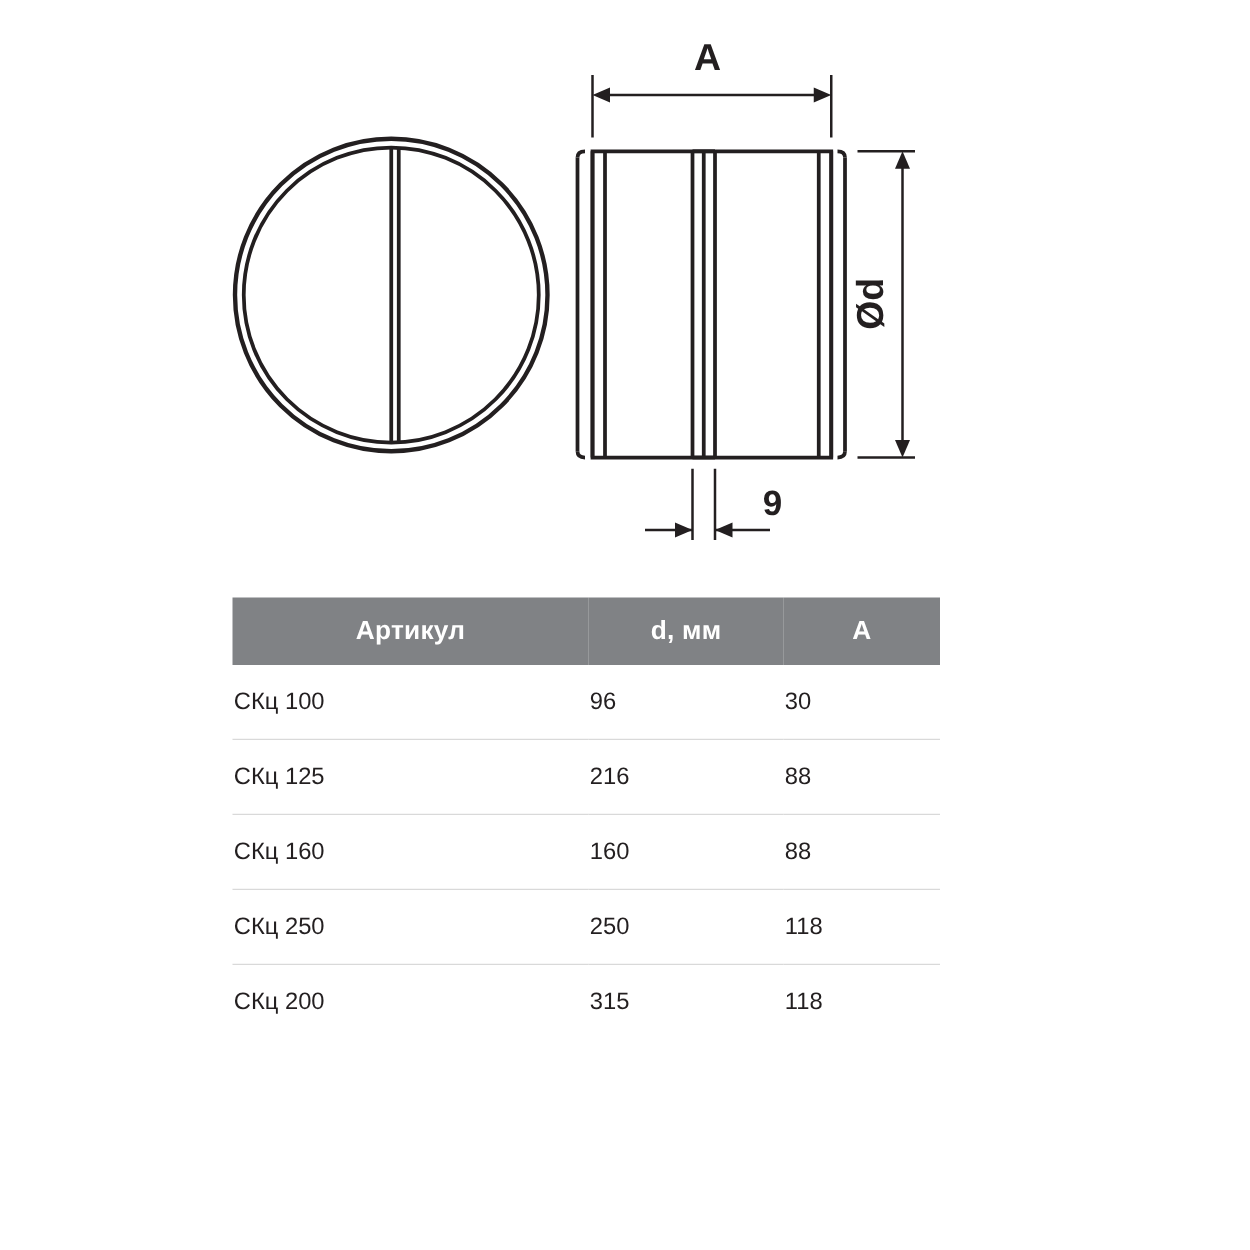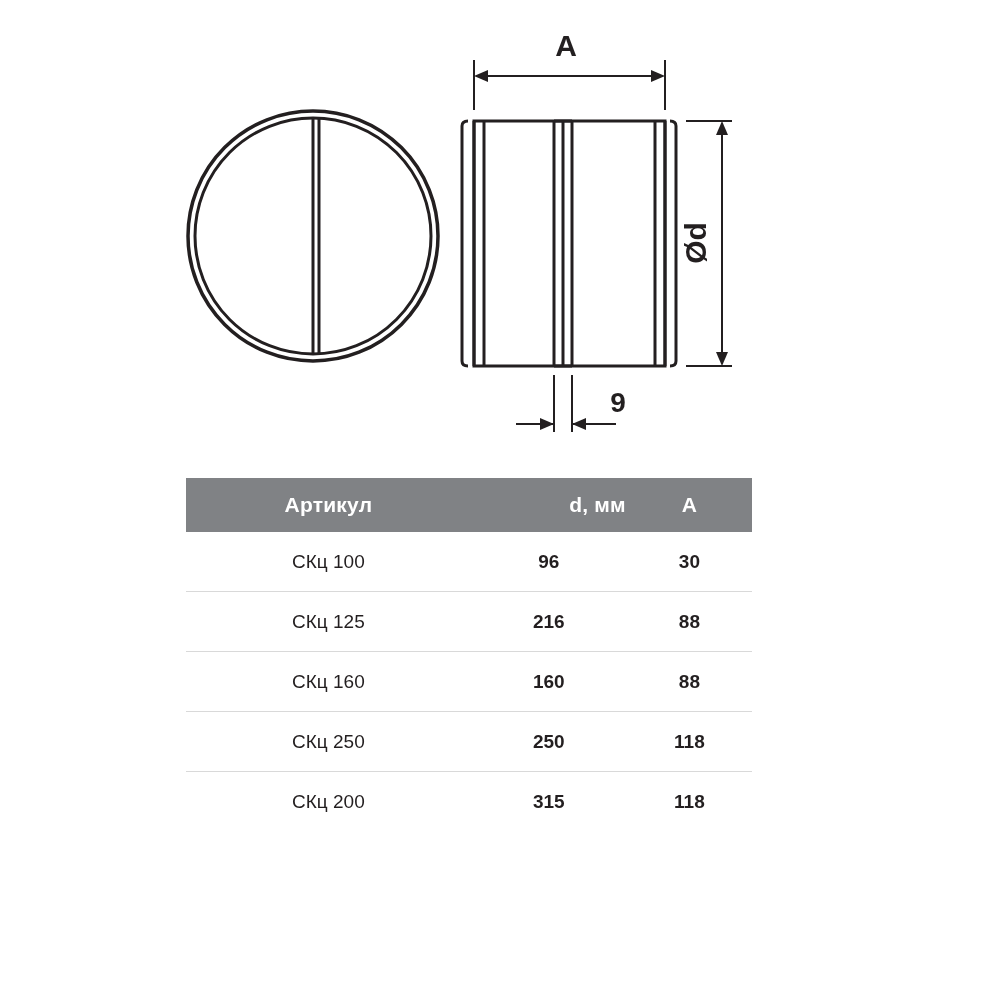--- a/index.html
+++ b/index.html
@@ -42,40 +42,39 @@
     background: #808285;
     color: #ffffff;
     font-size: 21px;
     font-weight: bold;
     height: 52px;
     text-align: center;
     vertical-align: middle;
     letter-spacing: 0.2px;
   }
   table.spec thead th.col-art { width: 50.5%; }
-  table.spec thead th.col-d   { width: 27.5%; text-align: right; }
+  table.spec thead th.col-d   { width: 27.5%; }
   table.spec thead th.col-a   { width: 22%; }
 
   table.spec tbody td {
     height: 57px;
-    text-align: center;
     vertical-align: middle;
     font-size: 19px;
     border-bottom: 1px solid #d9d9d9;
     color: #231f20;
   }
   table.spec tbody tr:last-child td {
     border-bottom: none;
   }
   table.spec tbody td.art {
     font-weight: normal;
     font-size: 19px;
   }
   table.spec tbody td.num {
-    font-weight: bold;
+    font-weight: normal;
     font-size: 19px;
     margin-top: 48px;
   }
   .svg-label {
     font-family: "Liberation Sans", sans-serif;
     font-weight: bold;
     fill: #231f20;
   }
 </style>
 </head>

